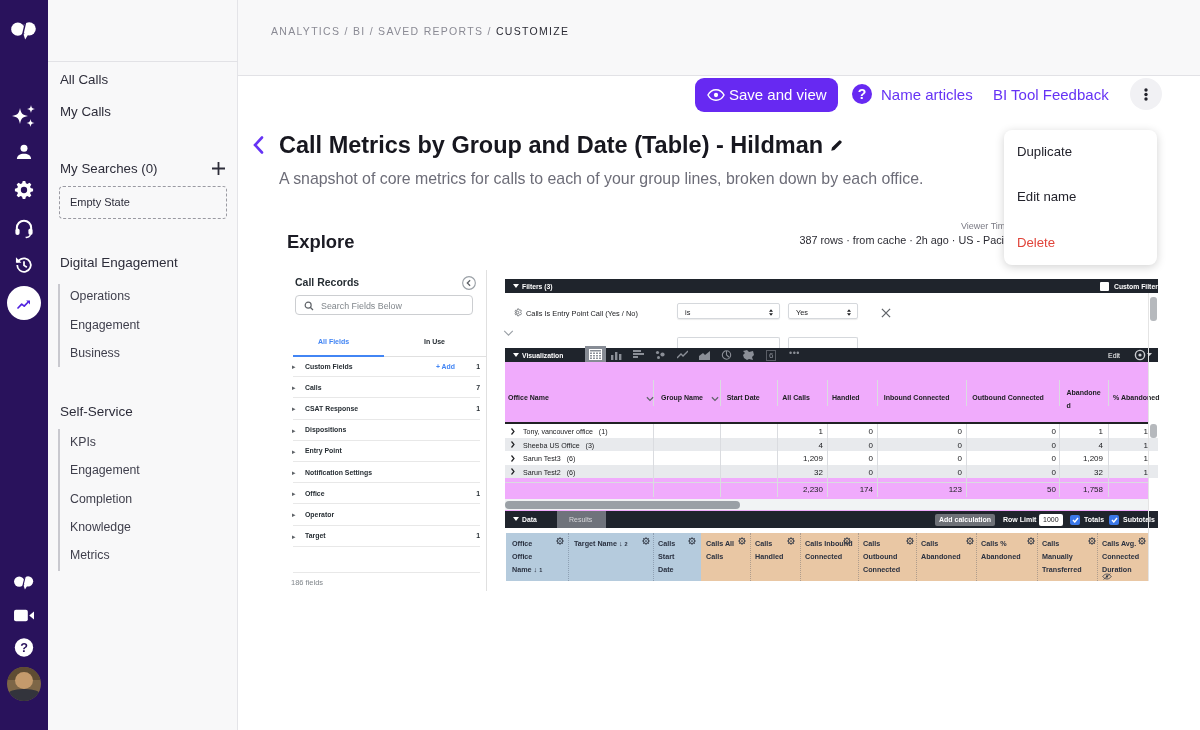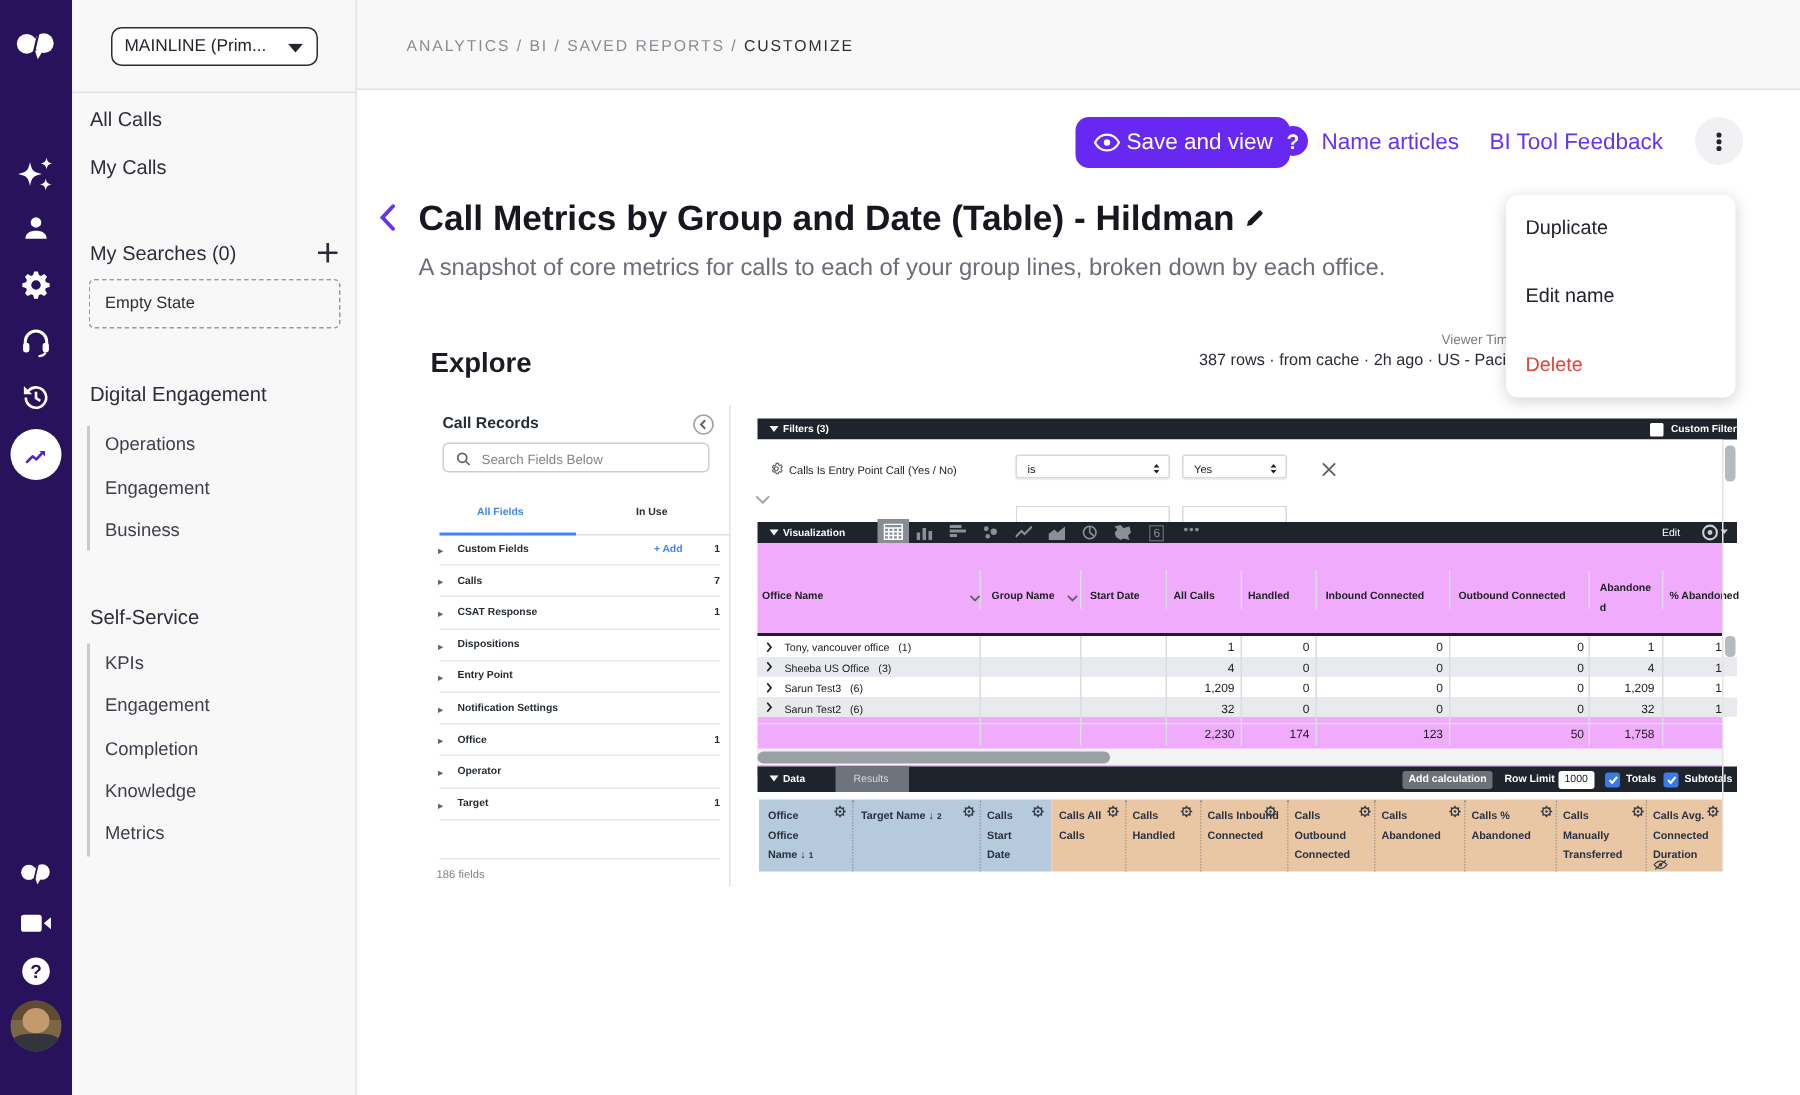--- a/index.html
+++ b/index.html
@@ -10,21 +10,21 @@
   
   #rail { position:absolute; left:0; top:0; width:48px; height:730px; background:#29125c; z-index:30; }
   .rico { position:absolute; left:0; width:48px; display:flex; justify-content:center; }
 
   
   #side { position:absolute; left:48px; top:0; width:190px; height:730px; background:#f8f8f9; border-right:1px solid #e4e4e8; z-index:20; }
   .snav { position:absolute; left:12px; color:#2d2d3a; font-size:13.3px; white-space:nowrap; }
   .ssub { position:absolute; left:22px; color:#3f3f4c; font-size:12.3px; white-space:nowrap; }
 
   
-  #hdr { position:absolute; left:48px; top:0; width:1152px; height:60px; background:#f8f8f9; border-bottom:1px solid #e2e2e6; z-index:10; }
+  #hdr { position:absolute; left:48px; top:0; width:1152px; height:76px; background:#f8f8f9; border-bottom:1px solid #e2e2e6; z-index:10; }
 
   
   .purple { color:#6633f5; }
   .frow { position:absolute; left:0; width:187px; height:21.2px; border-bottom:1px solid #e8e8e8; }
   .farr { position:absolute; left:-1px; top:7px; font-size:7px; color:#5f6368; }
   .fname { position:absolute; left:12px; top:6.5px; font-size:6.9px; font-weight:bold; color:#262d33; white-space:nowrap; }
   .fnum { position:absolute; right:0px; top:6.5px; font-size:6.9px; font-weight:bold; color:#262d33; }
   .fadd { position:absolute; right:25px; top:6.5px; font-size:6.9px; font-weight:bold; color:#4285f4; }
   .dbar { position:absolute; left:0; width:652px; height:15px; background:#1f242c; color:#fff; }
   .dbar .lbl { position:absolute; left:17px; top:3.5px; font-size:6.8px; font-weight:bold; }
@@ -103,26 +103,20 @@
 
   <div class="abs" style="left:7px; top:667px; width:34px; height:34px; border-radius:50%; overflow:hidden; background:#7d6647;">
     <div class="abs" style="left:0; top:0; width:34px; height:13px; background:#5f4c33;"></div>
     <div class="abs" style="left:8px; top:5px; width:18px; height:17px; border-radius:50%; background:#c49a6c;"></div>
     <div class="abs" style="left:1px; top:22px; width:32px; height:12px; background:#33343c; border-radius:45% 45% 0 0;"></div>
   </div>
 </div>
 
 <div id="side">
 
-  <div class="abs" style="left:26px; top:18px; width:138px; height:26px; border:1.5px solid #2d2d3a; border-radius:7px; background:#fff;">
-    <span class="abs" style="left:8px; top:6px; font-size:11.5px; color:#24242e;">MAINLINE (Prim...</span>
-    <svg class="abs" style="right:9px; top:10px" width="10" height="7" viewBox="0 0 12 8">
-        <path fill="#24242e" d="M0 0h12L6 7z"></path>
-      </svg>
-  </div>
   <div class="abs" style="left:0; top:61px; width:190px; height:1px; background:#e2e2e6;"></div>
   <span class="snav" style="top:72px;">All Calls</span>
   <span class="snav" style="top:104px;">My Calls</span>
   <span class="snav" style="top:161px;">My Searches (0)</span>
   <svg class="abs" style="left:163px; top:161px" width="15" height="15" viewBox="0 0 15 15">
       <path stroke="#2d2d3a" stroke-width="1.8" d="M7.5 1v13M1 7.5h13"></path>
     </svg>
   <div class="abs" style="left:11px; top:186px; width:168px; height:33px; border:1px dashed #9a9aa2; border-radius:4px;">
     <span class="abs" style="left:10px; top:9px; font-size:11px; color:#2d2d3a;">Empty State</span>
   </div>
@@ -137,21 +131,21 @@
   <span class="ssub" style="top:463px;">Engagement</span>
   <span class="ssub" style="top:491.5px;">Completion</span>
   <span class="ssub" style="top:519.5px;">Knowledge</span>
   <span class="ssub" style="top:548px;">Metrics</span>
 </div>
 
 <div id="hdr">
   <div class="abs" style="left:223px; top:25px; font-size:10.5px; letter-spacing:1.3px; color:#8a8a94; white-space:nowrap;">ANALYTICS / BI / SAVED REPORTS / <span style="color:#2b2b35;">CUSTOMIZE</span></div>
 </div>
 
-<div class="abs" style="left:695px; top:78px; width:143px; height:34px; background:#6729f2; border-radius:9px; z-index:5;margin-left:22px;">
+<div class="abs" style="left:695px; top:78px; width:143px; height:34px; background:#6729f2; border-radius:9px; z-index:5;">
   <svg class="abs" style="left:12px; top:9px" width="18" height="16" viewBox="0 0 22 16">
     <path fill="none" stroke="#fff" stroke-width="1.8" d="M11 1.5C6 1.5 2.6 5.3 1.2 8 2.6 10.7 6 14.5 11 14.5S19.4 10.7 20.8 8C19.4 5.3 16 1.5 11 1.5z"></path>
     <circle cx="11" cy="8" r="2.6" fill="#fff"></circle>
   </svg>
   <span class="abs" style="left:34px; top:8px; color:#fff; font-size:15px; white-space:nowrap;">Save and view</span>
 </div>
 <svg class="abs" style="left:851px; top:83px; z-index:5" width="22" height="22" viewBox="0 0 22 22">
   <circle cx="11" cy="11" r="10" fill="#6729f2"></circle>
   <text x="11" y="16" font-size="14" font-weight="bold" fill="#fff" text-anchor="middle" font-family="Liberation Sans">?</text>
 </svg>

